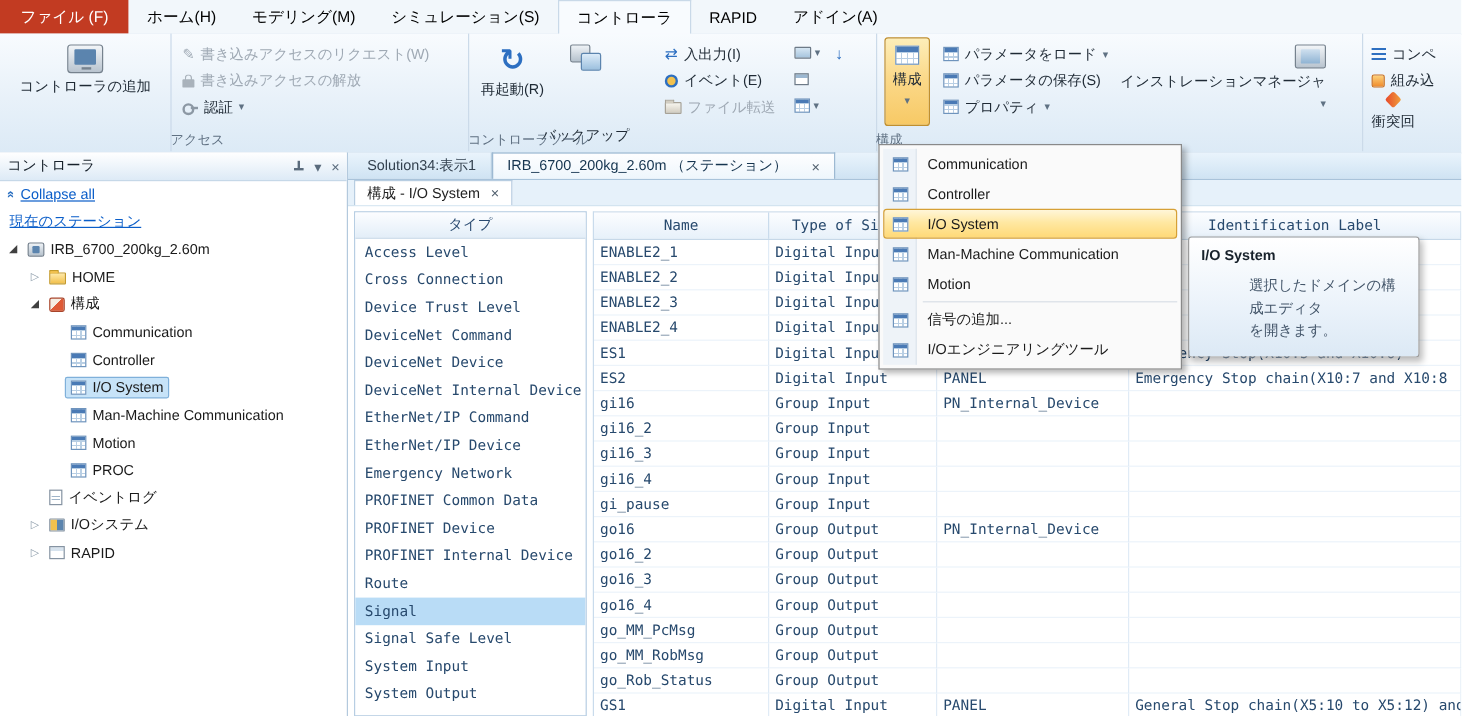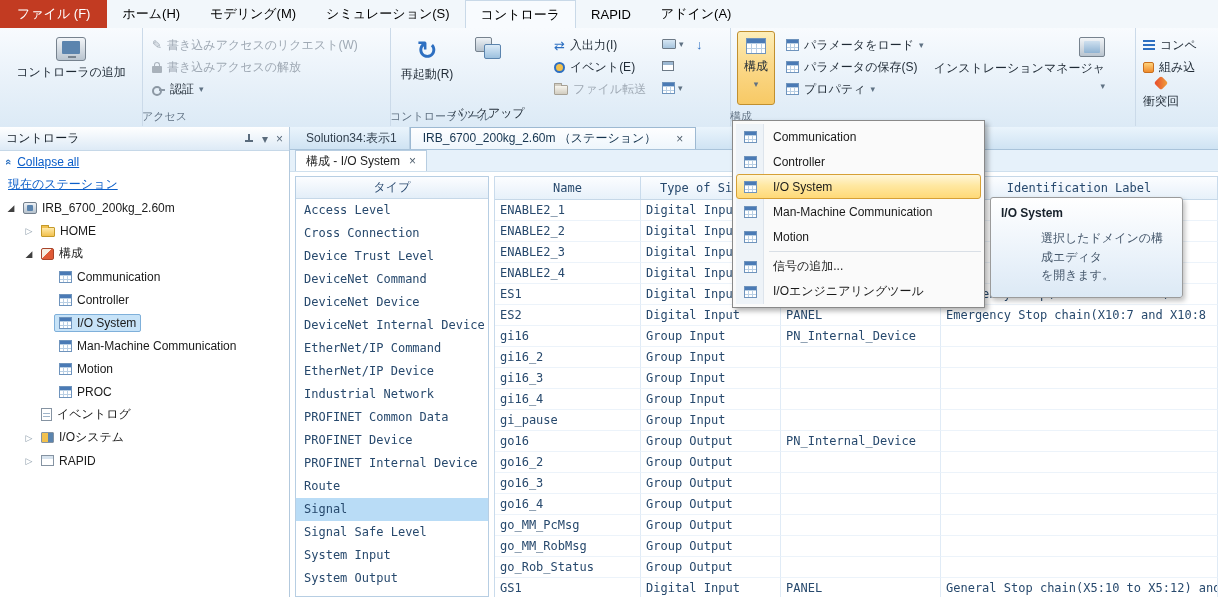--- a/index.html
+++ b/index.html
@@ -408,21 +408,21 @@
     <div class="type-header">タイプ</div>
     <div id="type-items">
         <div class="type-item">Access Level</div>
         <div class="type-item">Cross Connection</div>
         <div class="type-item">Device Trust Level</div>
         <div class="type-item">DeviceNet Command</div>
         <div class="type-item">DeviceNet Device</div>
         <div class="type-item">DeviceNet Internal Device</div>
         <div class="type-item">EtherNet/IP Command</div>
         <div class="type-item">EtherNet/IP Device</div>
-        <div class="type-item">Industrial Network</div>
+        <div class="type-item">Emergency Network</div>
         <div class="type-item">PROFINET Common Data</div>
         <div class="type-item">PROFINET Device</div>
         <div class="type-item">PROFINET Internal Device</div>
         <div class="type-item">Route</div>
         <div class="type-item selected">Signal</div>
         <div class="type-item">Signal Safe Level</div>
         <div class="type-item">System Input</div>
         <div class="type-item">System Output</div>
       </div>
   </div>

